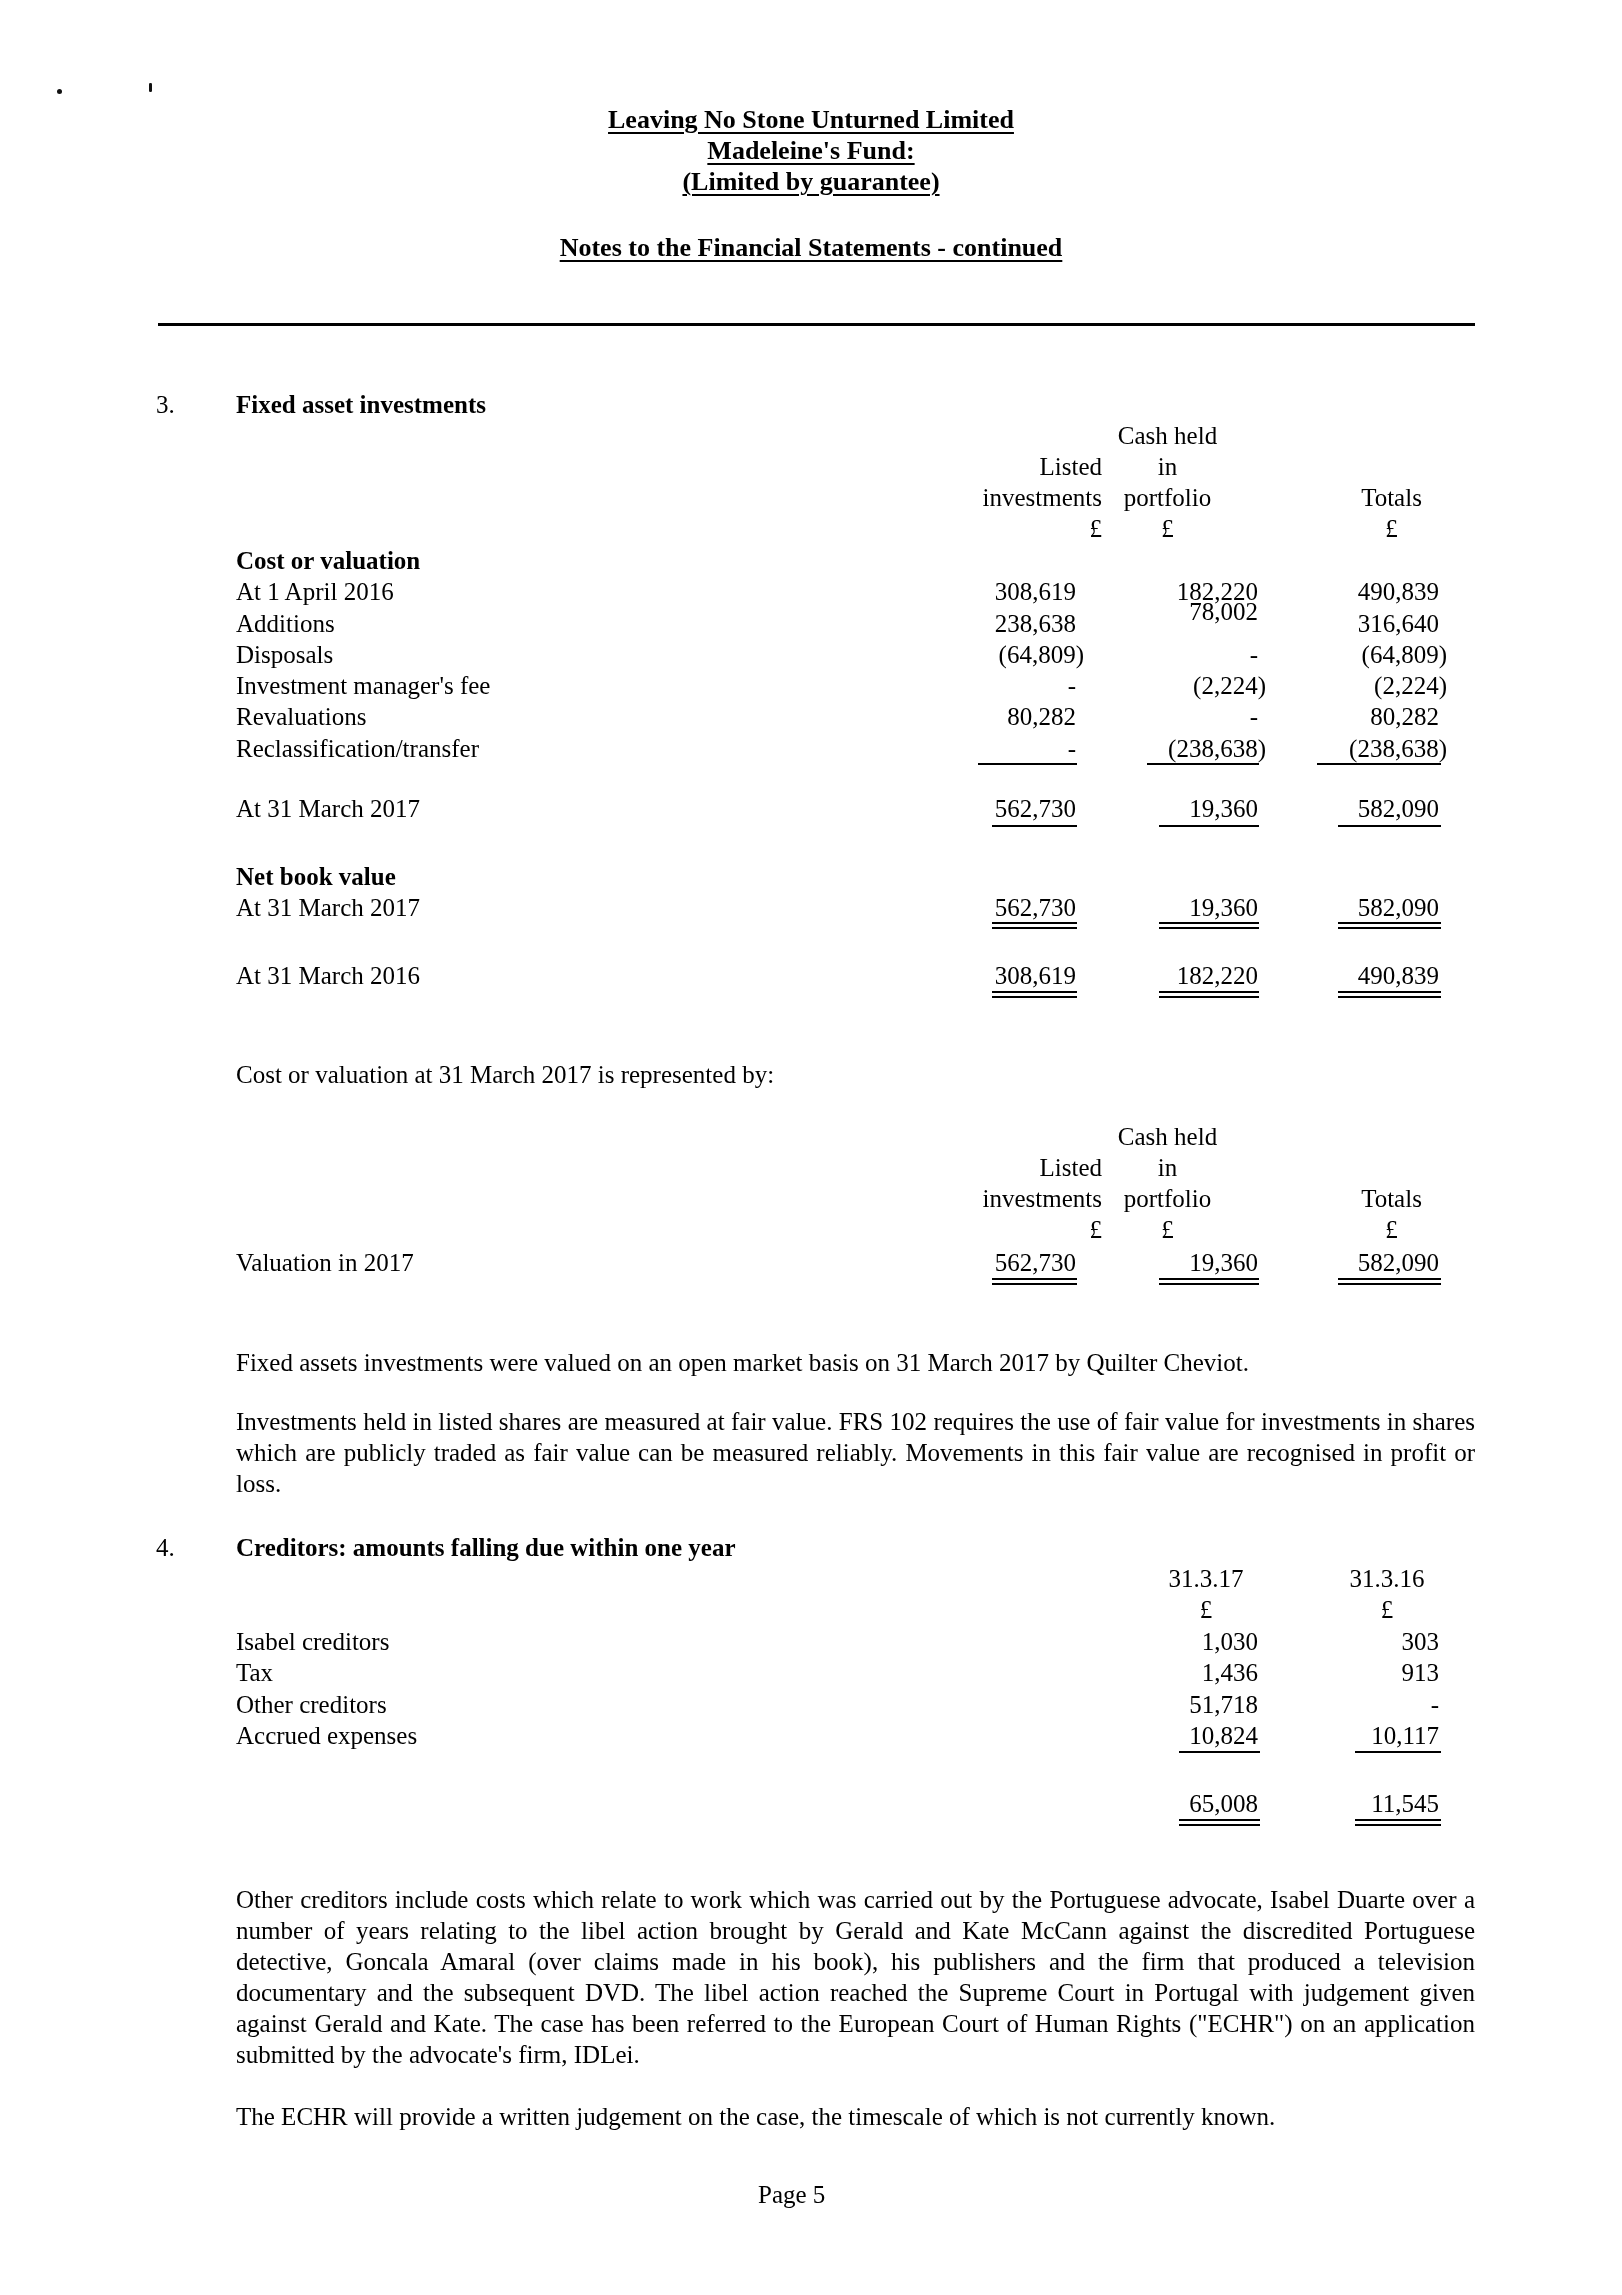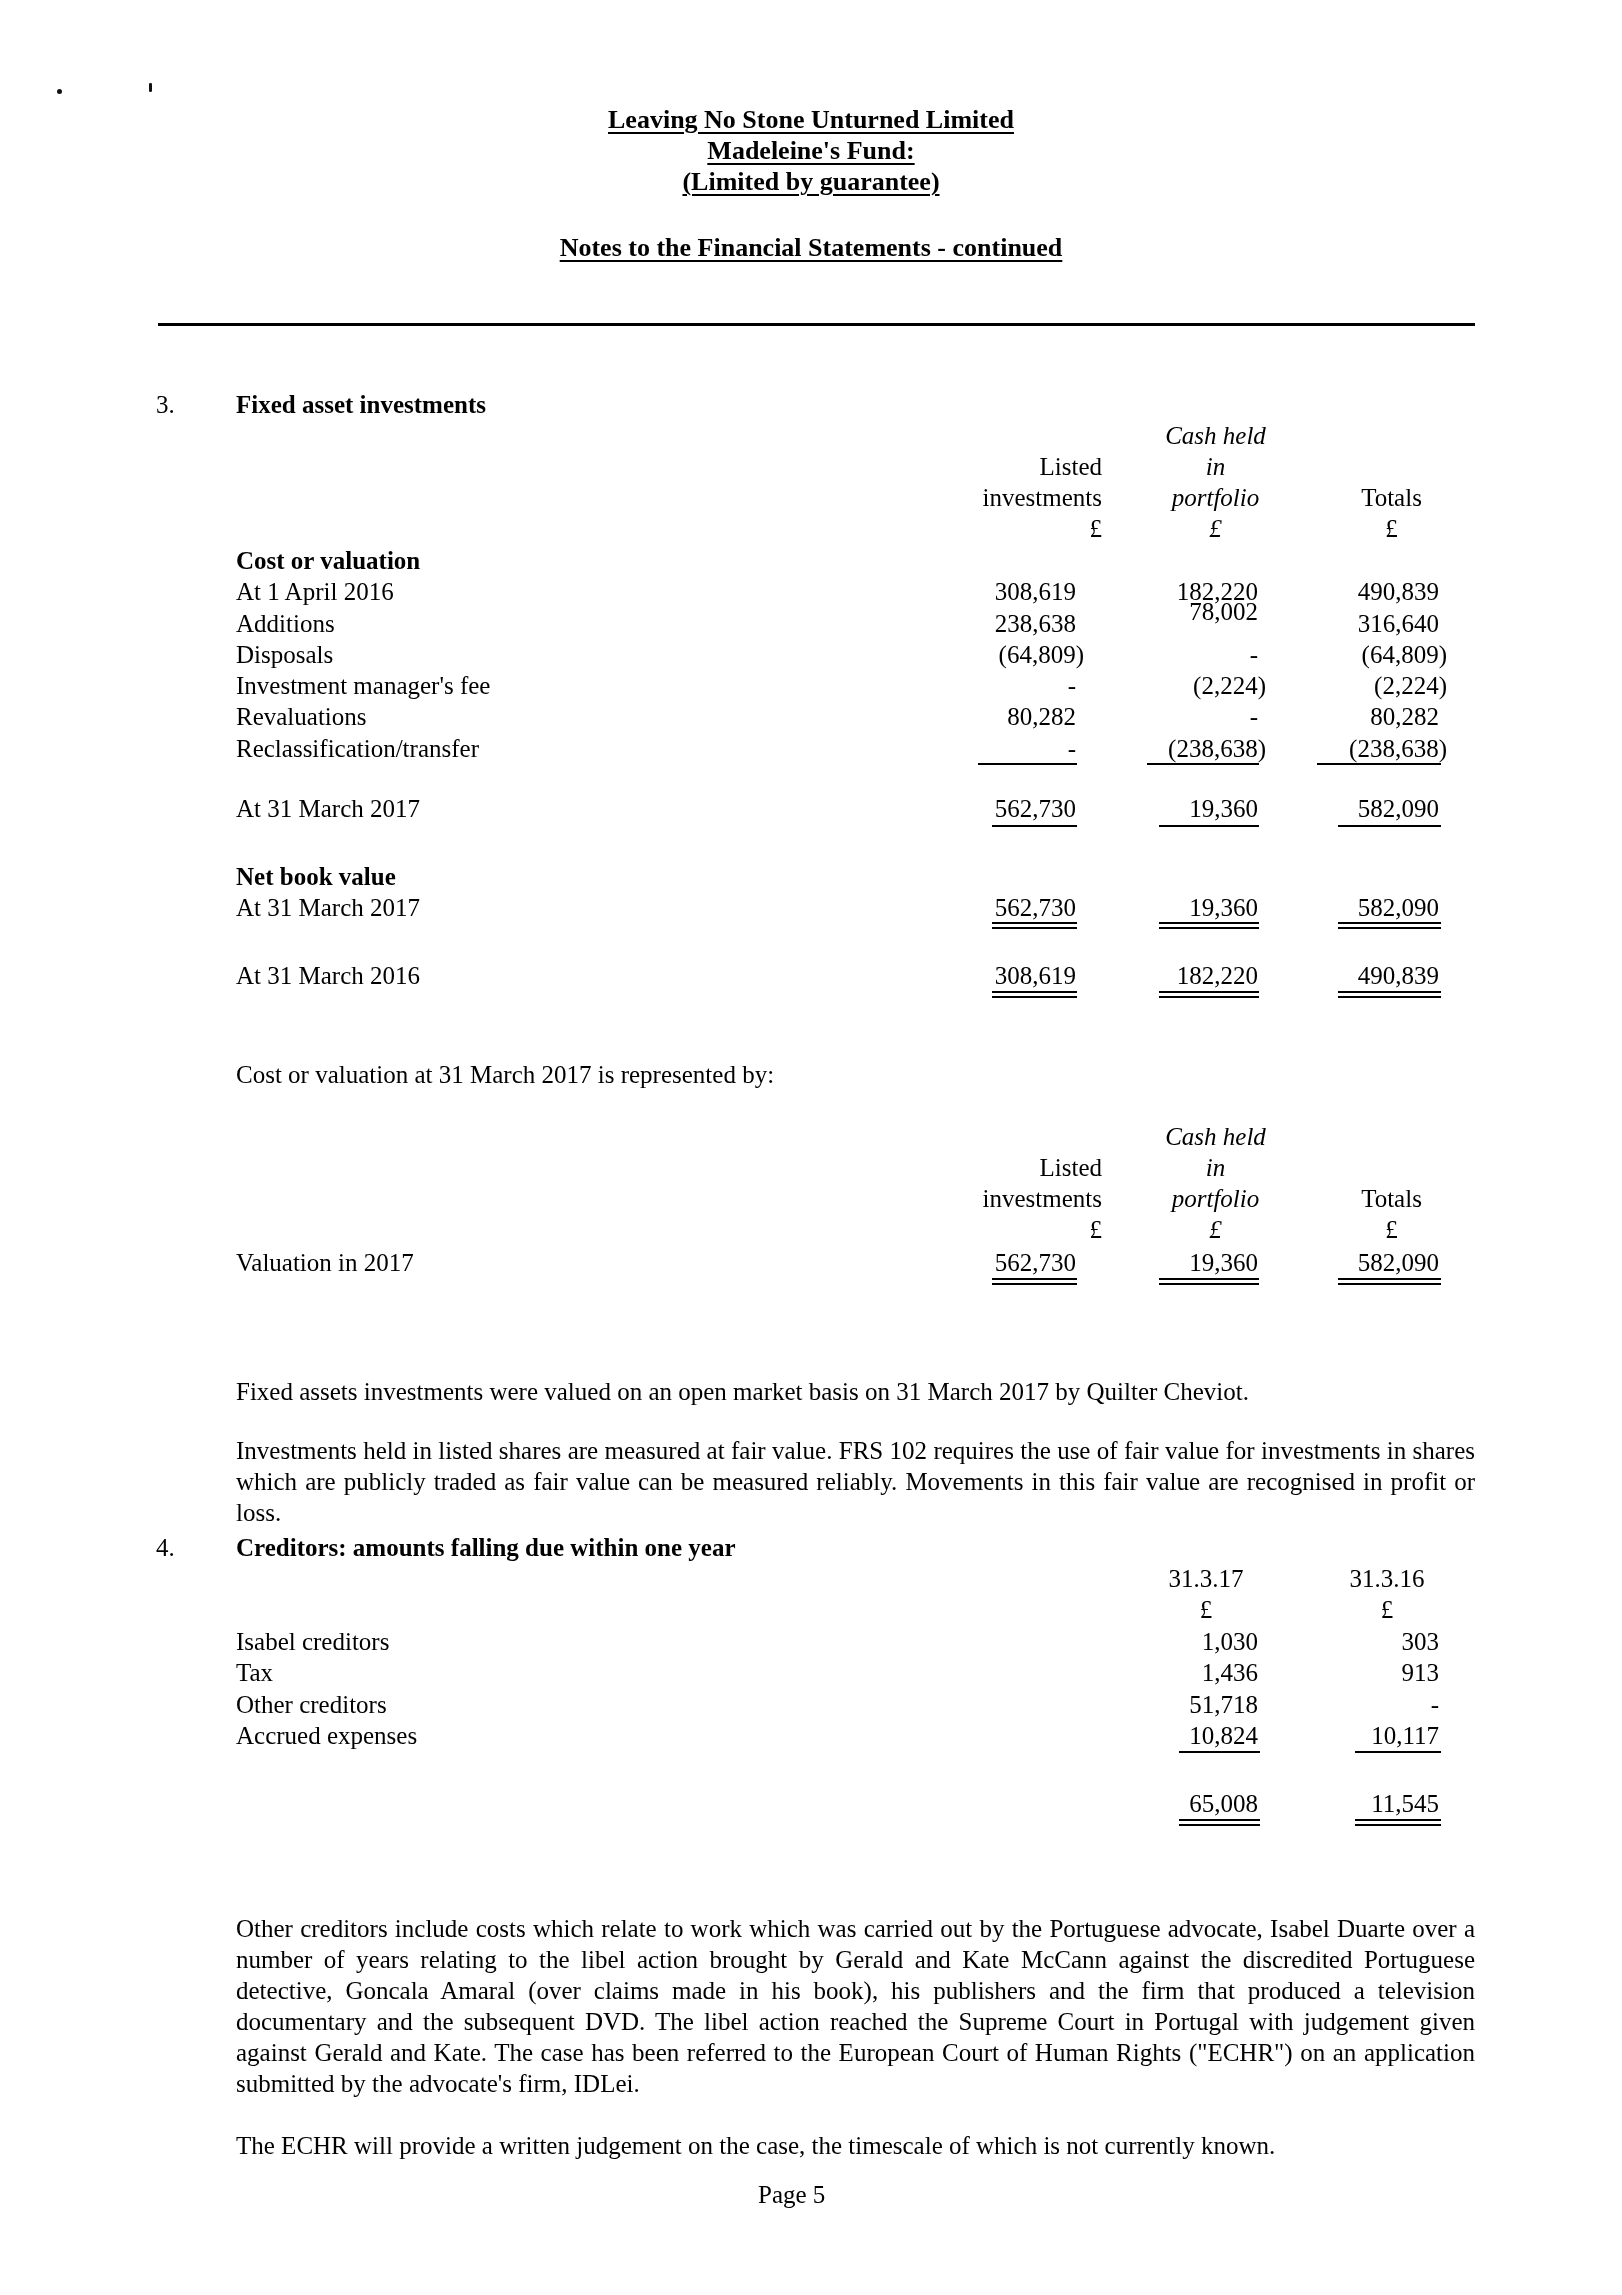--- a/index.html
+++ b/index.html
@@ -12,25 +12,25 @@
   .hdr span { text-decoration: underline; text-decoration-thickness: 2px; text-underline-offset: 3.9px; }
   .rule { position: absolute; left: 158px; width: 1317px; top: 323px; height: 2.6px; background: #000; }
   .txt { position: absolute; white-space: nowrap; line-height: 31px; }
   .b { font-weight: bold; }
   .num { position: absolute; text-align: right; white-space: nowrap; line-height: 31px; }
   .ctr { position: absolute; text-align: center; white-space: nowrap; line-height: 31px; }
   .col1 { left: 965px; width: 111px; }
   .col2 { left: 1141px; width: 117px; }
   .col3 { left: 1310px; width: 129px; }
   .ccol1 { left: 952px; width: 150px; text-align: right; }
-  .ccol2 { left: 1134px; width: 163px; font-style: italic; }
+  .ccol2 { left: 1086px; width: 163px; }
   .ccol3 { left: 1323px; width: 137px; }
   .line { position: absolute; height: 2px; background: #000; }
   .dline { position: absolute; height: 6.5px; border-top: 2px solid #000; border-bottom: 2px solid #000; box-sizing: border-box; }
-  .para { position: absolute; left: 236px; width: 1239px; line-height: 31px; text-align: justify; margin-top: 29px; }
+  .para { position: absolute; left: 236px; width: 1239px; line-height: 31px; text-align: justify; }
   .speck { position: absolute; background: #111; border-radius: 50%; }
 </style>
 </head>
 <body>
 
 <div class="speck" style="left:57px;top:89px;width:5.2px;height:5.2px;"></div>
 <div class="speck" style="left:149px;top:83px;width:3.3px;height:9px;border-radius:1.3px;"></div>
 
 <div class="hdr" style="top:104px;">
   <div><span>Leaving No Stone Unturned Limited</span></div>

